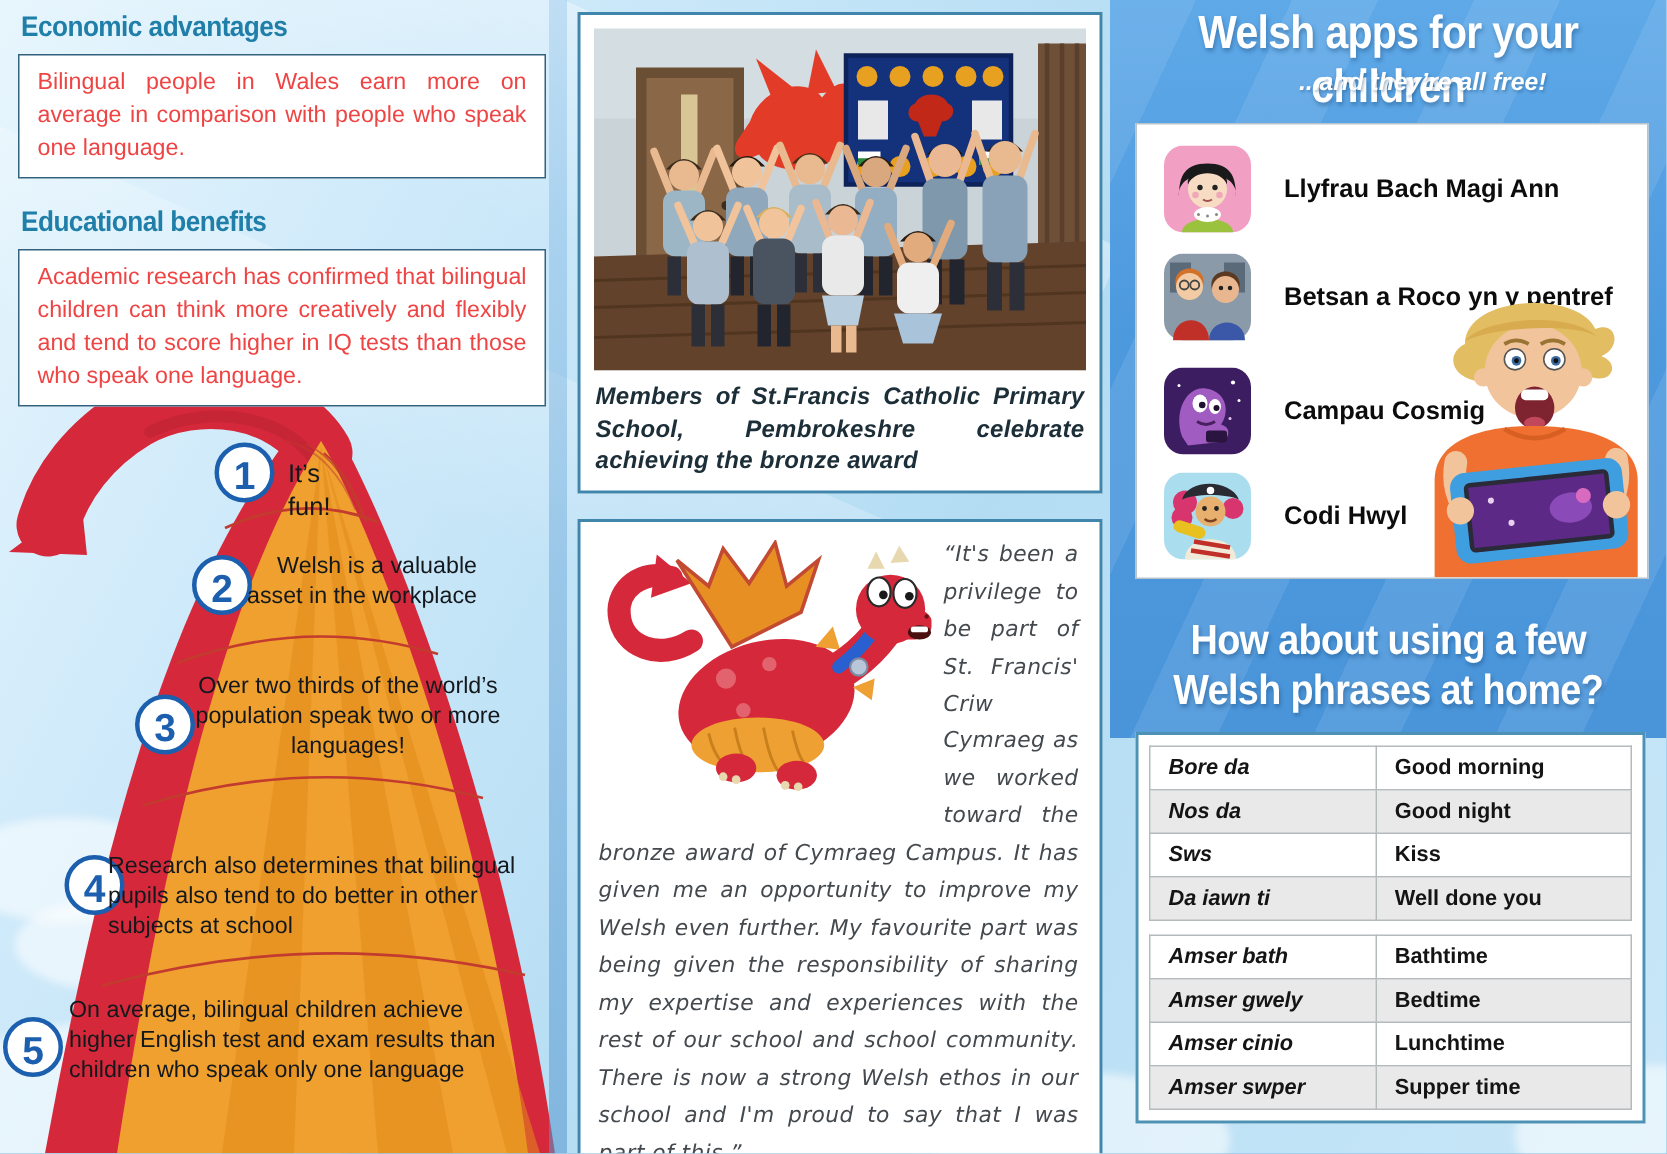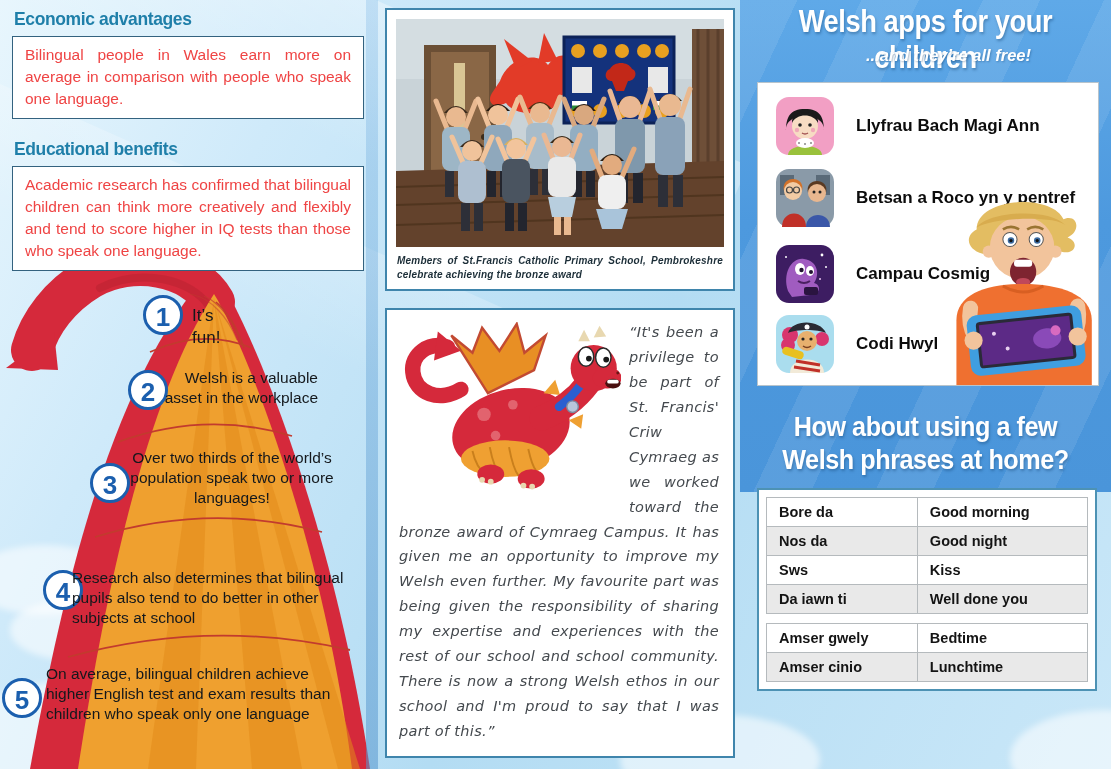--- a/index.html
+++ b/index.html
@@ -30,21 +30,21 @@
   #r3 .num-circle{left:90px;top:463px;}  #r3 .reason-text{left:122px;top:448px;width:220px;text-align:center;}
   #r4 .num-circle{left:43px;top:570px;}  #r4 .reason-text{left:72px;top:568px;width:288px;text-align:left;}
   #r5 .num-circle{left:2px;top:678px;}   #r5 .reason-text{left:46px;top:664px;width:302px;text-align:left;}
   .fold{position:absolute;left:366px;top:0;width:12px;height:769px;z-index:2;
         background:linear-gradient(180deg,rgba(120,180,228,.30),rgba(86,150,205,.55));}
 
   
   .col-mid{position:absolute;left:385px;top:8px;width:350px;z-index:3;}
   .photo-box{background:#fff;border:2px solid #3f85ac;padding:9px 9px 6px 9px;box-sizing:border-box;}
   .photo-box svg{display:block;}
-  .caption{margin:7px 1px 2px 1px;font-size:10px;font-style:italic;font-weight:bold;
+  .caption{margin:7px 1px 2px 1px;font-size:16px;font-style:italic;font-weight:bold;
         color:#1c2e38;text-align:justify;line-height:1.35;letter-spacing:.2px;}
   .quote-box{margin-top:17px;background:#fff;border:2px solid #3f85ac;
         padding:10px 14px 12px 12px;box-sizing:border-box;min-height:402px;}
   .quote-dragon{float:left;width:222px;height:178px;margin:2px 8px 2px 0;}
   .quote-text{margin:0;font-family:"DejaVu Sans",cursive;font-style:italic;
         font-size:14.5px;line-height:1.72;color:#44494e;text-align:justify;letter-spacing:.3px;}
 
   
   .col-right{position:absolute;left:740px;top:0;width:371px;height:637px;z-index:3;}
   .blue-band{position:absolute;left:0;top:0;width:371px;height:492px;
@@ -65,21 +65,21 @@
   .boy{position:absolute;right:0;top:106px;width:170px;height:196px;}
   .phrases-title{position:absolute;left:0;top:410px;width:100%;margin:0;text-align:center;
         color:#fff;font-size:28px;font-weight:bold;letter-spacing:-.5px;line-height:1.18;
         transform:scaleX(.9);text-shadow:1px 2px 3px rgba(15,60,105,.4);}
   .tables-box{position:absolute;left:17px;top:488px;width:340px;background:#fff;
         border:2px solid #4d92b4;box-sizing:border-box;padding:7px;
         display:flex;flex-direction:column;gap:9px;}
   table.phrases{width:100%;border-collapse:collapse;border:1px solid #9aa0a5;}
   table.phrases td{border:1px solid #b5babd;padding:6px 12px;font-size:14.5px;
         font-weight:bold;color:#141414;}
-  table.phrases td:first-child{width:47%;}
+  table.phrases td:first-child{width:47%;font-style:italic;}
   table.phrases tr:nth-child(even){background:#e9e9e9;}
 </style>
 </head>
 <body>
 
 <div class="page">
   <div class="ray ray1"></div>
   <div class="ray ray2"></div>
   <div class="cloud" style="left:-30px;top:545px;width:150px;height:70px;"></div>
   <div class="cloud" style="left:10px;top:600px;width:120px;height:60px;"></div>
@@ -452,25 +452,33 @@
           <td>Kiss</td>
             </tr>
         <tr>
           <td>Da iawn ti</td>
           <td>Well done you</td>
             </tr>
       </tbody>
         </table>
       <table class="phrases">
         <tbody>
+            <tr>
+          <td>Amser bath</td>
+          <td>Bathtime</td>
+            </tr>
         <tr>
           <td>Amser gwely</td>
           <td>Bedtime</td>
             </tr>
         <tr>
           <td>Amser cinio</td>
           <td>Lunchtime</td>
             </tr>
+        <tr>
+          <td>Amser swper</td>
+          <td>Supper time</td>
+            </tr>
       </tbody>
         </table>
     </div>
   </div>
 </div>
 
 </body></html>

